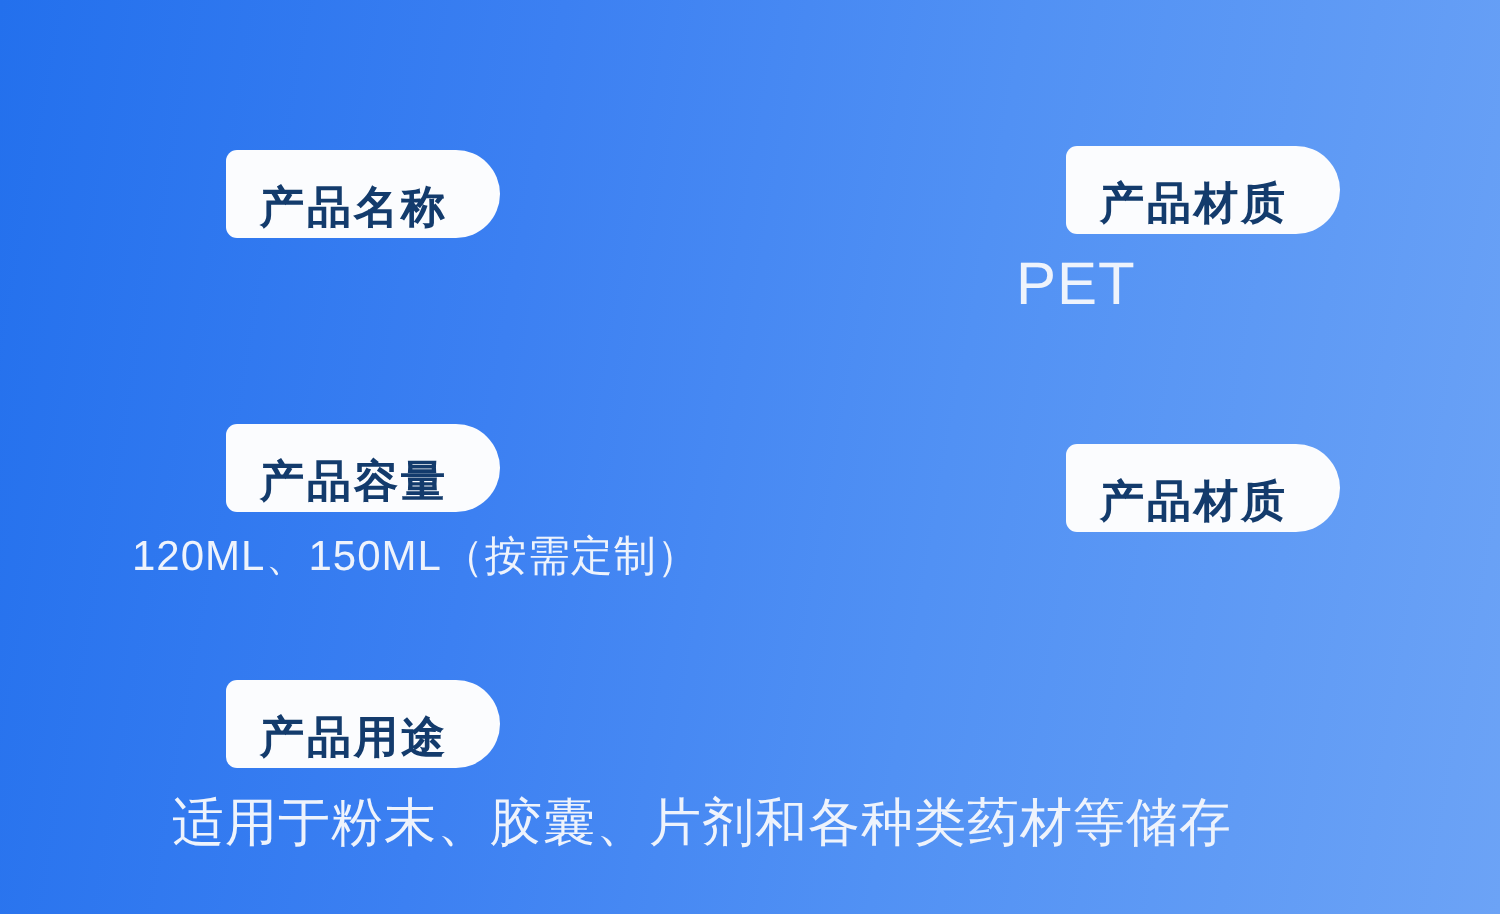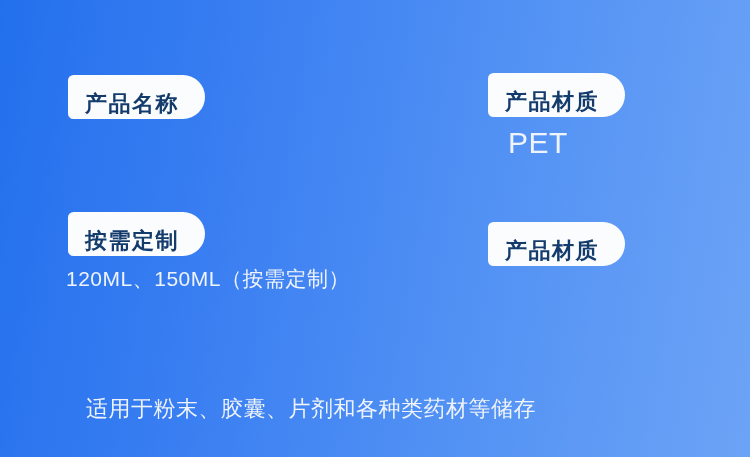--- a/index.html
+++ b/index.html
@@ -26,20 +26,21 @@
   .spec-badge {
     position: absolute;
     display: flex;
     align-items: center;
     background: #FBFCFE;
     border-radius: 6px 24px 24px 6px;
     box-sizing: border-box;
     height: 44px;
     padding: 15px 26px 0 17px;
     white-space: nowrap;
+    margin-left: 45px;
   }
   .spec-badge .badge-label {
     color: #133B6C;
     font-size: 22px;
     font-weight: bold;
     letter-spacing: 1.5px;
     line-height: 1;
     transform: translateY(-1px);
   }
 
@@ -60,40 +61,43 @@
   #badge-material  { left: 488px; top: 73px; }
   #value-material  { left: 508px; top: 128px; font-size: 30px; text-align: center; }
 
   #badge-capacity  { left: 68px;  top: 212px; }
   #value-capacity  { left: 66px;  top: 268px; font-size: 21px; }
 
   #badge-size      { left: 488px; top: 222px; }
   #value-size      { left: 508px; top: 274px; font-size: 24px; }
 
   #badge-usage     { left: 68px;  top: 340px; }
-  #value-usage     { left: 86px;  top: 398px; font-size: 22px; text-align: right; }
+  #value-usage     { left: 86px;  top: 398px; font-size: 26px; text-align: right; }
 </style>
 </head>
 <body>
 
 <div id="spec-panel">
 
   <div class="spec-badge" id="badge-name">
     <span class="badge-label">产品名称</span>
   </div>
 
   <div class="spec-badge" id="badge-material">
     <span class="badge-label">产品材质</span>
   </div>
   <div class="spec-value" id="value-material">PET</div>
 
   <div class="spec-badge" id="badge-capacity">
-    <span class="badge-label">按需定制</span>
+    <span class="badge-label">产品容量</span>
   </div>
   <div class="spec-value" id="value-capacity">120ML、150ML（按需定制）</div>
 
   <div class="spec-badge" id="badge-size">
     <span class="badge-label">产品材质</span>
   </div>
 
+  <div class="spec-badge" id="badge-usage">
+    <span class="badge-label">产品用途</span>
+  </div>
   <div class="spec-value" id="value-usage">适用于粉末、胶囊、片剂和各种类药材等储存</div>
 
 </div>
 
 </body></html>

